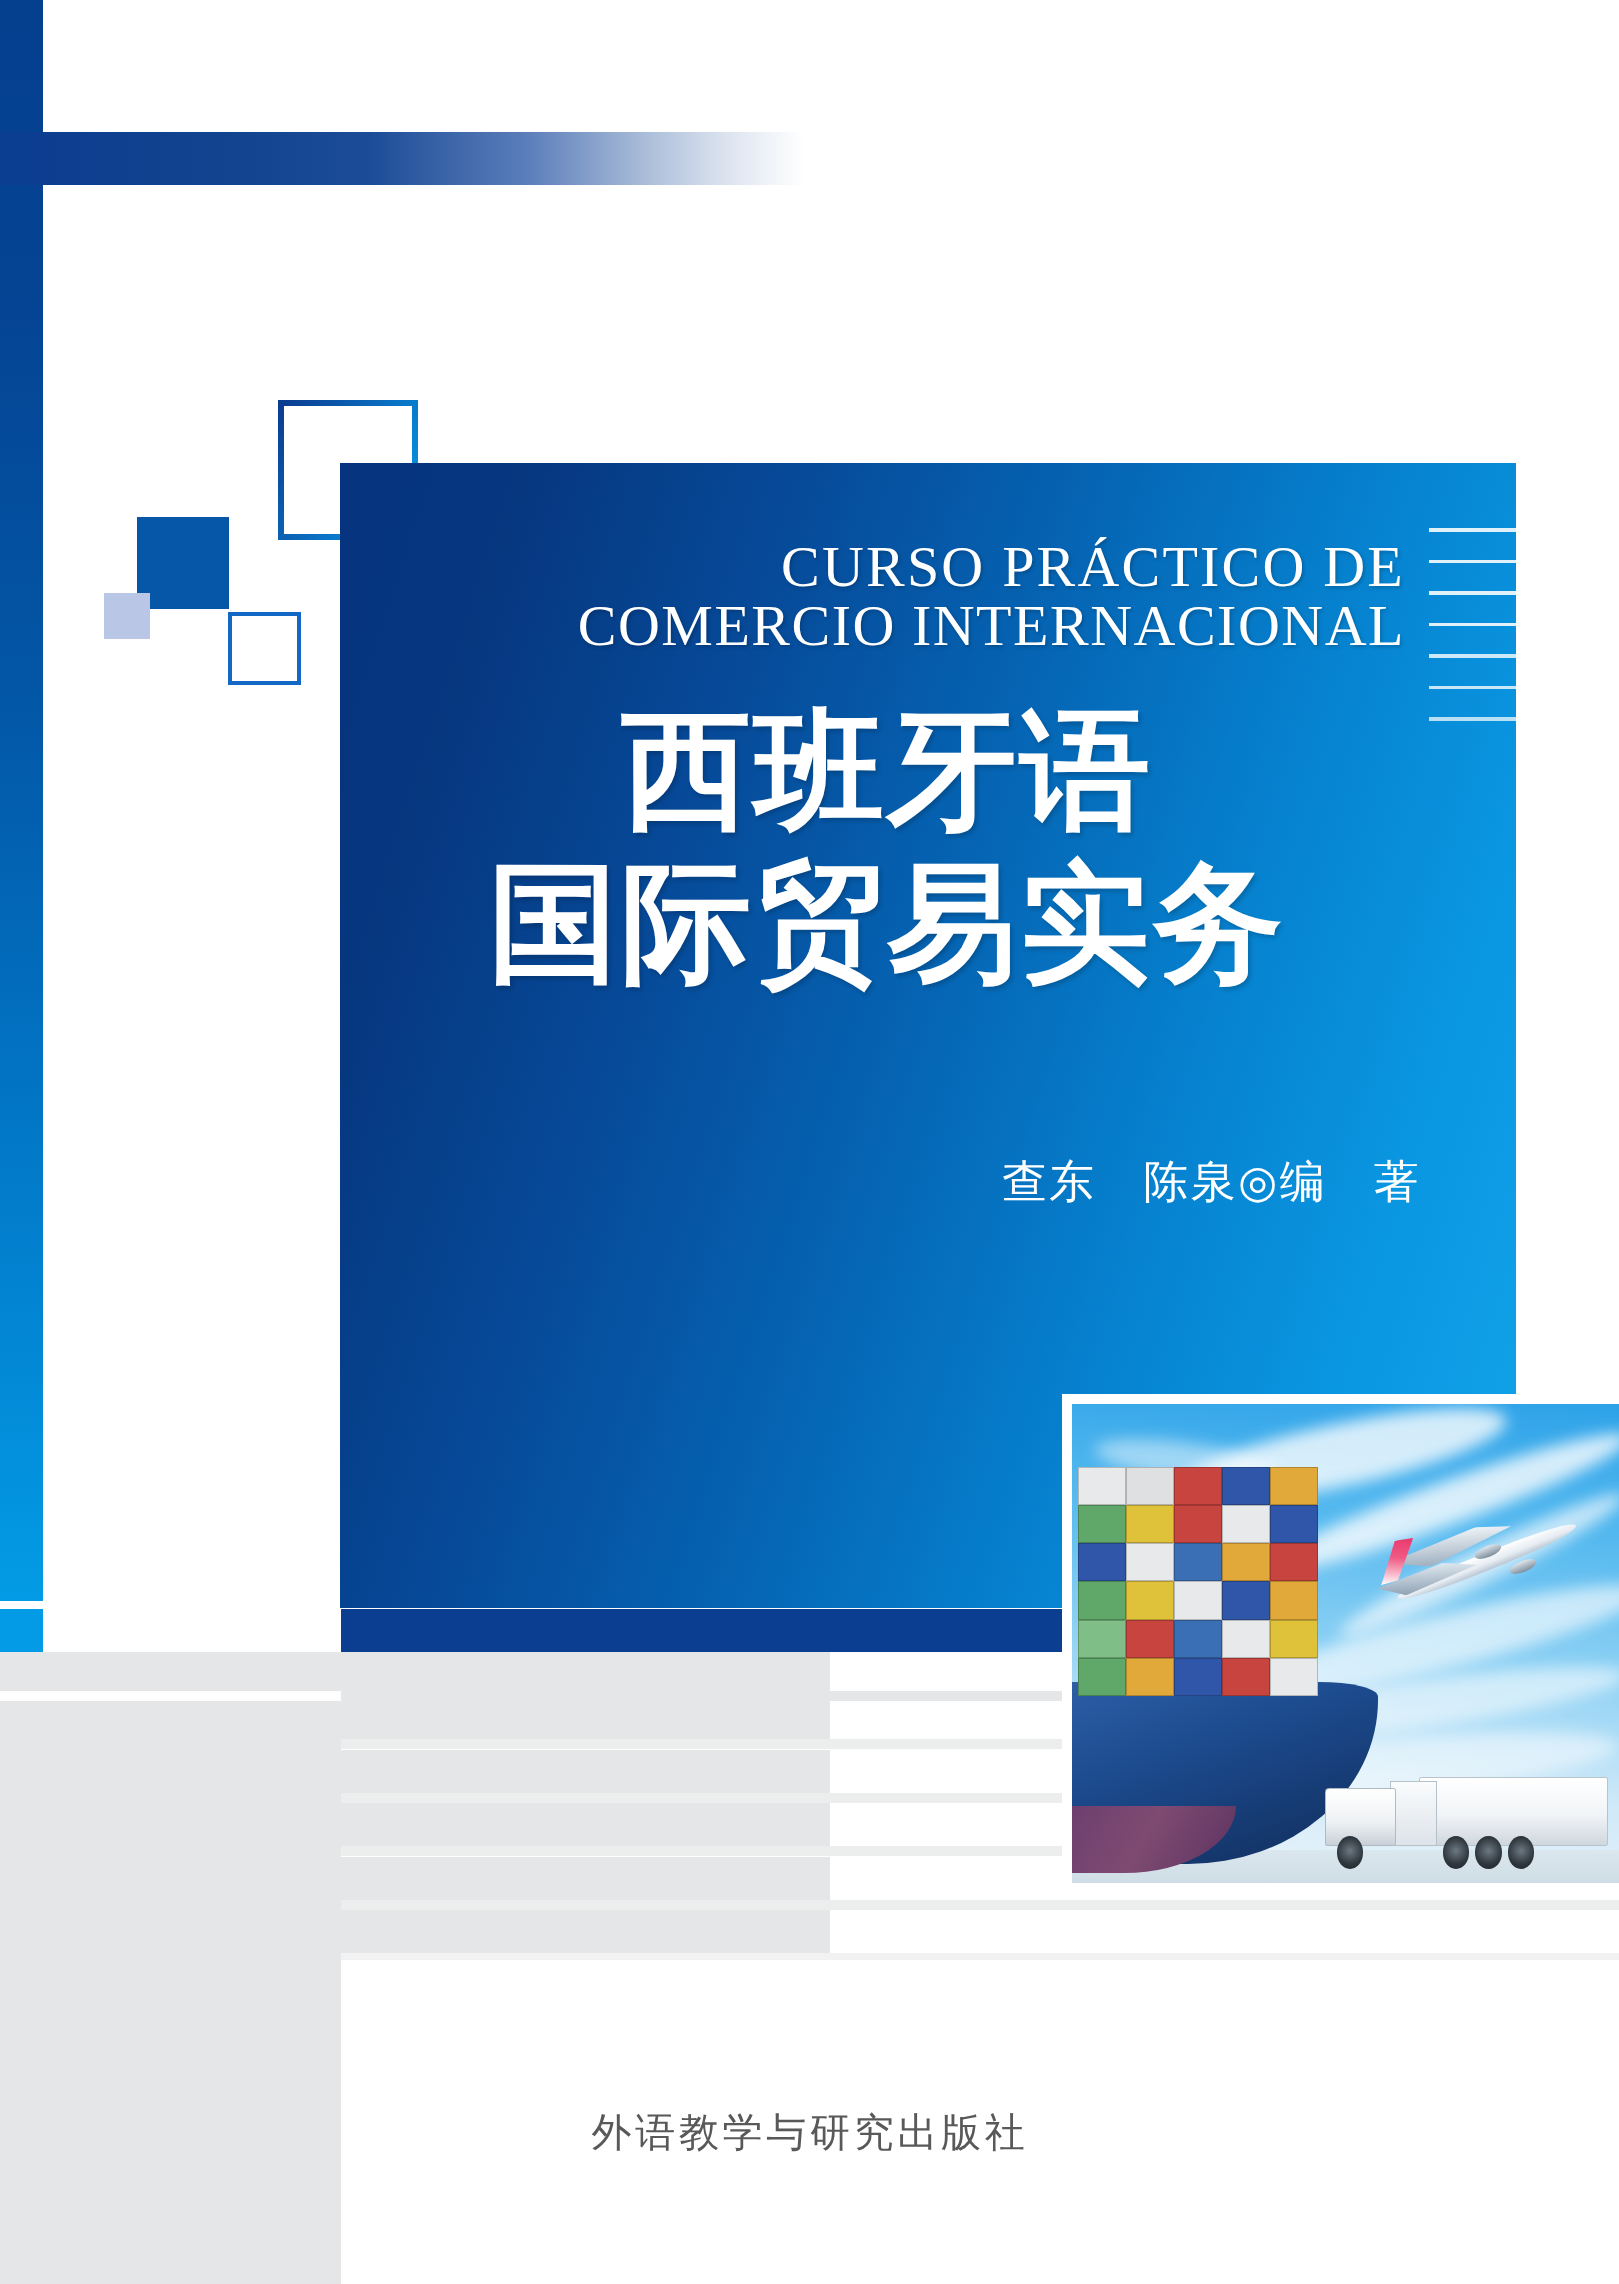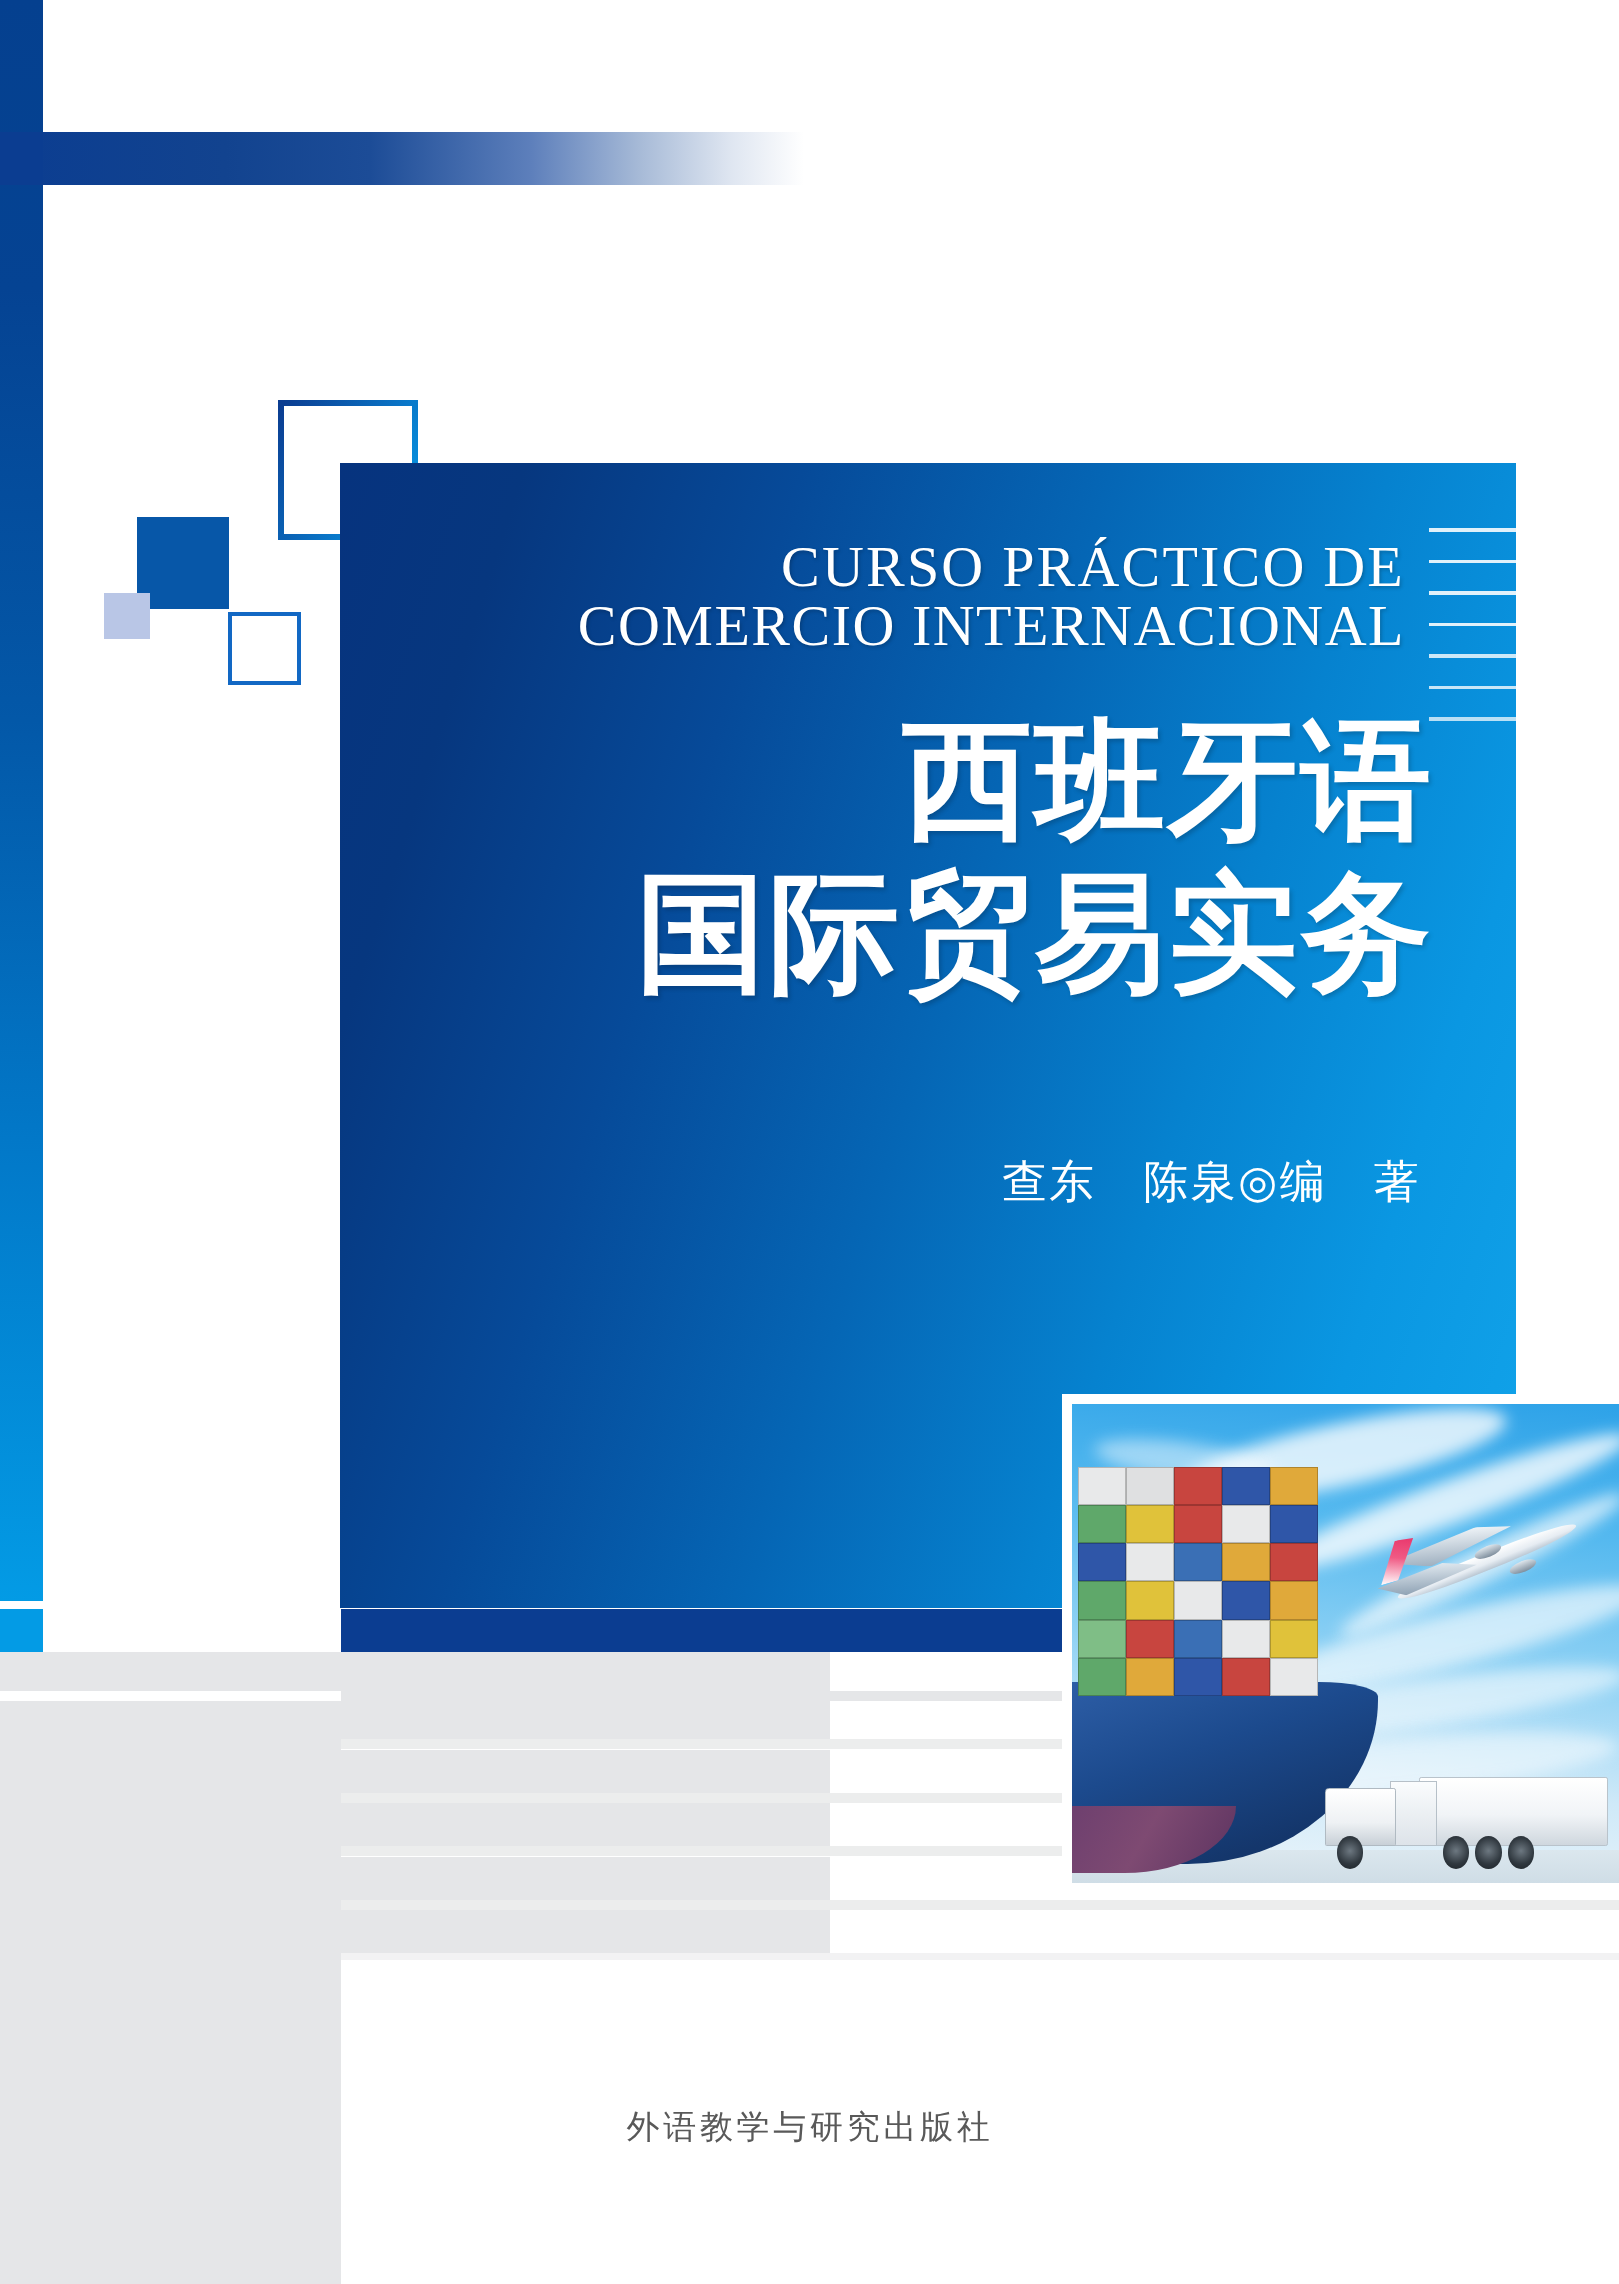--- a/index.html
+++ b/index.html
@@ -95,23 +95,23 @@
     font-size:58px;
     line-height:1.02;
     letter-spacing:2.2px;
     text-shadow:1.5px 2.2px 3.7px rgba(0,0,0,.22);
   }
   .es-title .l2{display:block;font-size:58px;letter-spacing:1.5px;}
 
   
   .cn-title{
     position:absolute;left:0;right:82px;top:241px;
-    text-align:right;
+    text-align:center;
     color:#ffffff;
-    font-family:Liberation Sans, sans-serif;
+    font-family:Liberation Mono, monospace;
     font-weight:700;
     font-size:130px;
     line-height:1.18;
     letter-spacing:3px;
     text-shadow:2.2px 3px 4.4px rgba(0,0,0,.18);
   }
   .cn-title .cl{display:block;}
 
   
   .authors{
@@ -230,21 +230,21 @@
   
   .bands{position:absolute;left:0;top:1609px;width:1620px;height:675px;}
   .band{position:absolute;background:#e5e6e8;}
   .band-col{position:absolute;left:0;top:0;width:341px;background:#e5e6e8;}
 
   
   .publisher{
     position:absolute;left:0;right:0;top:2105px;
     text-align:center;
     color:#595959;
-    font-size:33px;
+    font-size:40px;
     letter-spacing:3.7px;
     font-family:"DejaVu Sans","Liberation Sans",sans-serif;
     font-weight:500;
     z-index:8;
   }
 </style>
 </head>
 <body>
 
 <div id="cover">

